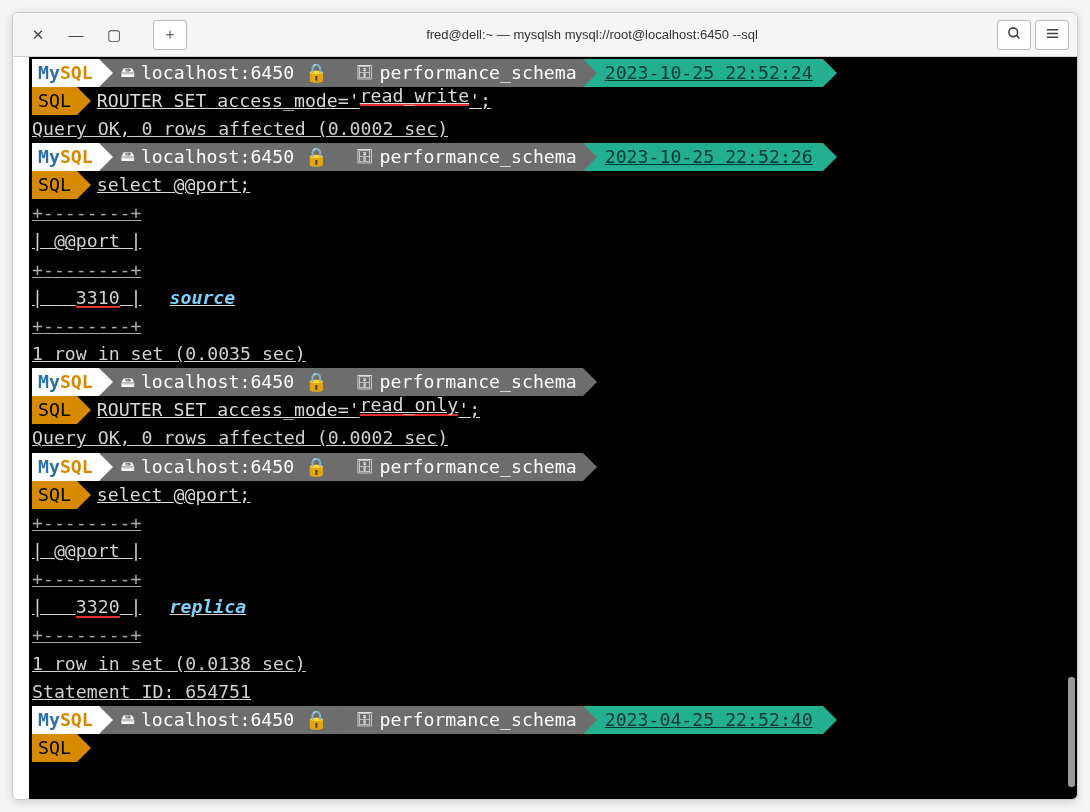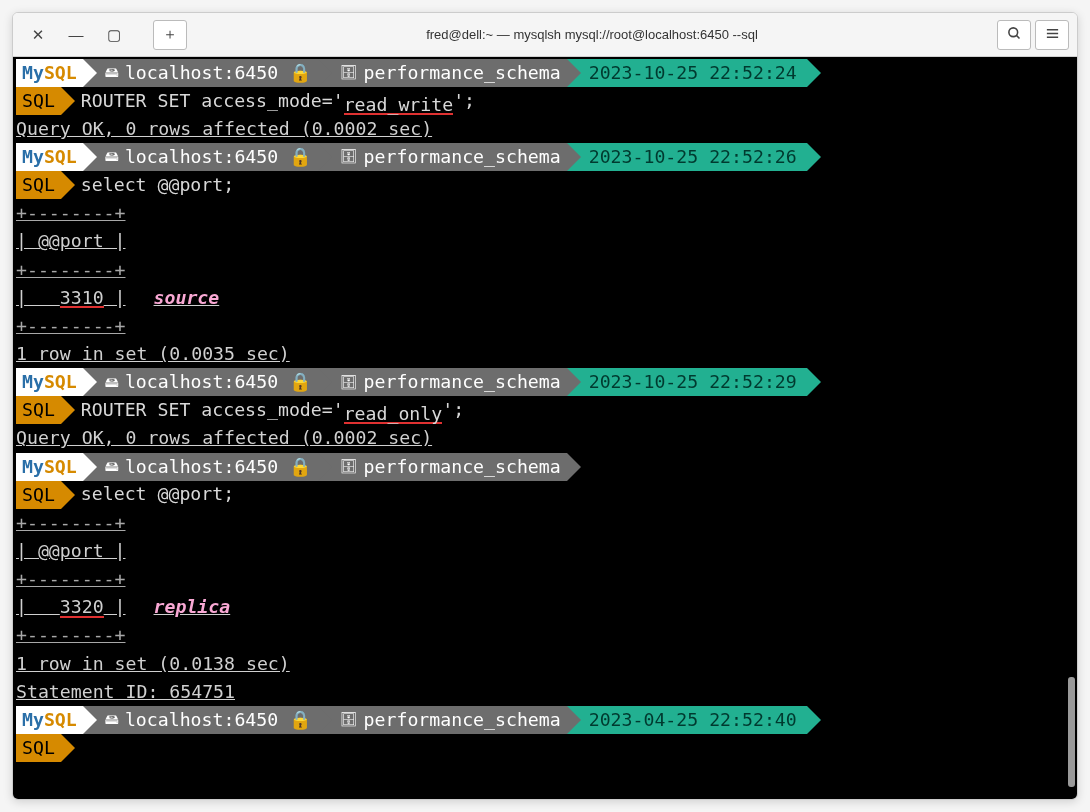--- a/index.html
+++ b/index.html
@@ -49,20 +49,21 @@
     .terminal {
       flex: 1;
       background: #000;
       color: #d0d0d0;
       font-family: "DejaVu Sans Mono", "Consolas", monospace;
       font-size: 18.2px;
       line-height: 1.55;
       overflow-y: auto;
       padding: 2px 0 2px 3px;
       position: relative;
+      margin-left: 16px;
     }
     .term-line { white-space: pre; text-decoration: underline; }
     .prompt-row {
       display: flex;
       align-items: stretch;
       height: 28px;
       white-space: nowrap;
     }
     .seg {
       display: flex;
@@ -83,28 +84,28 @@
       z-index: 2;
     }
     .seg-mysql { background: #fff; font-weight: bold; padding-left: 6px; }
     .seg-mysql .my { color: #2a6fa8; }
     .seg-mysql .sql { color: #d68a00; }
     .seg-mysql::after { border-left: 14px solid #fff; }
     .seg-host { background: #6d6d6d; color: #fff; padding-left: 22px; }
     .seg-host::after { border-left: 14px solid #6d6d6d; }
     .seg-schema { background: #6d6d6d; color: #fff; padding-left: 22px; }
     .seg-schema::after { border-left: 14px solid #6d6d6d; }
-    .seg-time { background: #22b091; color: #003a2f; padding-left: 22px; padding-right: 10px; }
+    .seg-time { background: #22b091; color: #003a2f; padding-left: 22px; padding-right: 10px; text-decoration: underline; }
     .seg-time::after { border-left: 14px solid #22b091; }
     .seg-sql { background: #d68a00; color: #000; font-weight: 500; padding-left: 6px; }
     .seg-sql::after { border-left: 14px solid #d68a00; }
-    .cmd-text { color: #d8d8d8; padding-left: 20px; display: flex; align-items: flex-end; }
+    .cmd-text { color: #d8d8d8; padding-left: 20px; display: flex; align-items: flex-start; text-decoration: underline; }
     .icon { margin-right: 6px; font-size: 14px; }
     .underline-red { border-bottom: 2.5px solid #e03131; padding-bottom: 0; display: inline-block; line-height: 0.95; }
-    .annotation { color: #f9a8d4; font-weight: bold; font-style: italic; margin-left: 28px; }
+    .annotation { color: #7dd3fc; font-weight: bold; font-style: italic; margin-left: 28px; }
     .ruler { color: #a8a8a8; }
     .scrollbar {
       position: absolute;
       right: 2px;
       width: 7px;
       background: #9a9a9a;
       border-radius: 3px;
     }
   </style>
 </head>
@@ -197,23 +198,20 @@
     <div class="prompt-row">
       <div class="seg seg-mysql">
           <span class="my">My</span>
           <span class="sql">SQL</span>
         </div>
       <div class="seg seg-host"><span class="icon">🖴</span><span>localhost:6450</span>&nbsp;<span>🔒</span></div>
       <div class="seg seg-schema">
           <span class="icon">🗄</span>
           <span>performance_schema</span>
         </div>
-      <div class="seg seg-time">
-          <span>2023-10-25 22:52:29</span>
-        </div>
     </div>
     <div class="prompt-row">
       <div class="seg seg-sql">
           <span>SQL</span>
         </div>
       <div class="cmd-text">
           <span>ROUTER SET access_mode='</span>
           <span class="underline-red">read_only</span>
           <span>';</span>
         </div>

